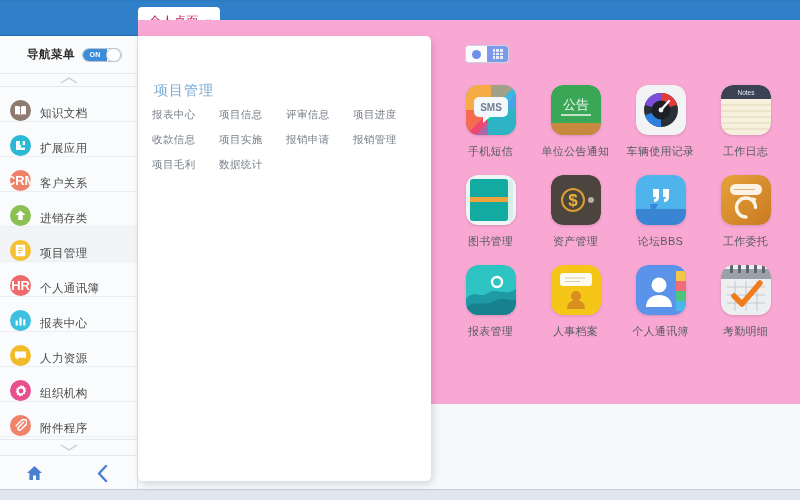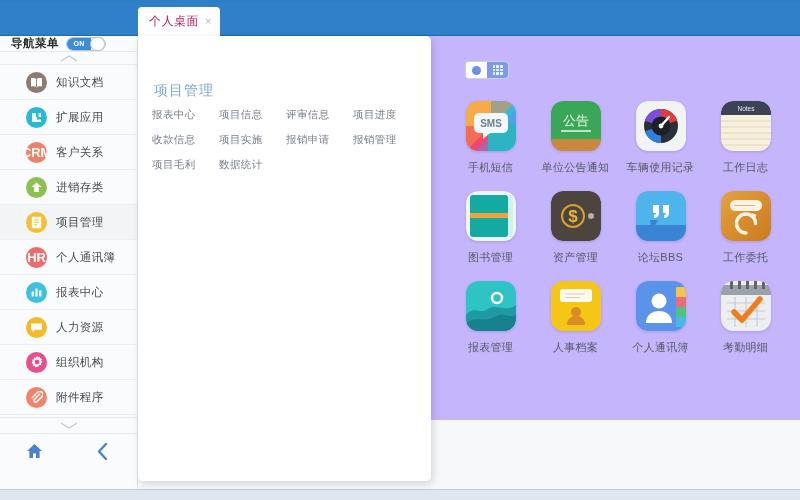--- a/index.html
+++ b/index.html
@@ -61,24 +61,24 @@
   
   .sidebar {
     position: absolute;
     left: 0; top: 36px;
     width: 138px; height: 464px;
     background: #fafbfc;
     border-right: 1px solid #dfe3e8;
     box-sizing: border-box;
   }
   .nav-head {
-    height: 16px;
-    display: flex;
-    align-items: center;
-    padding-left: 11px;
+    height: 38px;
+    display: flex;
+    align-items: center;
+    padding-left: 27px;
     border-bottom: 1px solid #e6e9ed;
     background: #fafbfc;
     box-sizing: border-box;
   }
   .nav-head-label {
     font-size: 11.5px;
     color: #2c2c2c;
     font-weight: bold;
     letter-spacing: 0.5px;
   }
@@ -128,22 +128,22 @@
   }
   .scroll-arrow svg { display: block; }
 
   .nav-list {
     height: 352px;
     overflow: hidden;
   }
   .nav-item {
     height: 35px;
     display: flex;
-    align-items: center;
-    padding-left: 26px;
+    align-items: flex-end;
+    padding-left: 10px;
     border-bottom: 1px solid #eceef1;
     box-sizing: border-box;
     cursor: pointer;
     background: #fafbfc;
   }
   .nav-item.active {
     background: #f2f4f6;
   }
   .nav-icon {
     width: 21px; height: 21px;
@@ -185,23 +185,23 @@
     flex: 1;
     display: flex;
     align-items: center;
     justify-content: center;
     cursor: pointer;
   }
 
   
   .content {
     position: absolute;
-    left: 138px; top: 36px;
+    left: 138px; top: 20px;
     width: 662px; height: 384px;
-    background: #c4b5fd;
+    background: #f9a8d4;
   }
 
   
   .viewtoggle {
     position: absolute;
     left: 327px; top: 25px;
     width: 44px; height: 18px;
     border-radius: 4px;
     border: 1px solid #c9d3e3;
     background: #fff;

